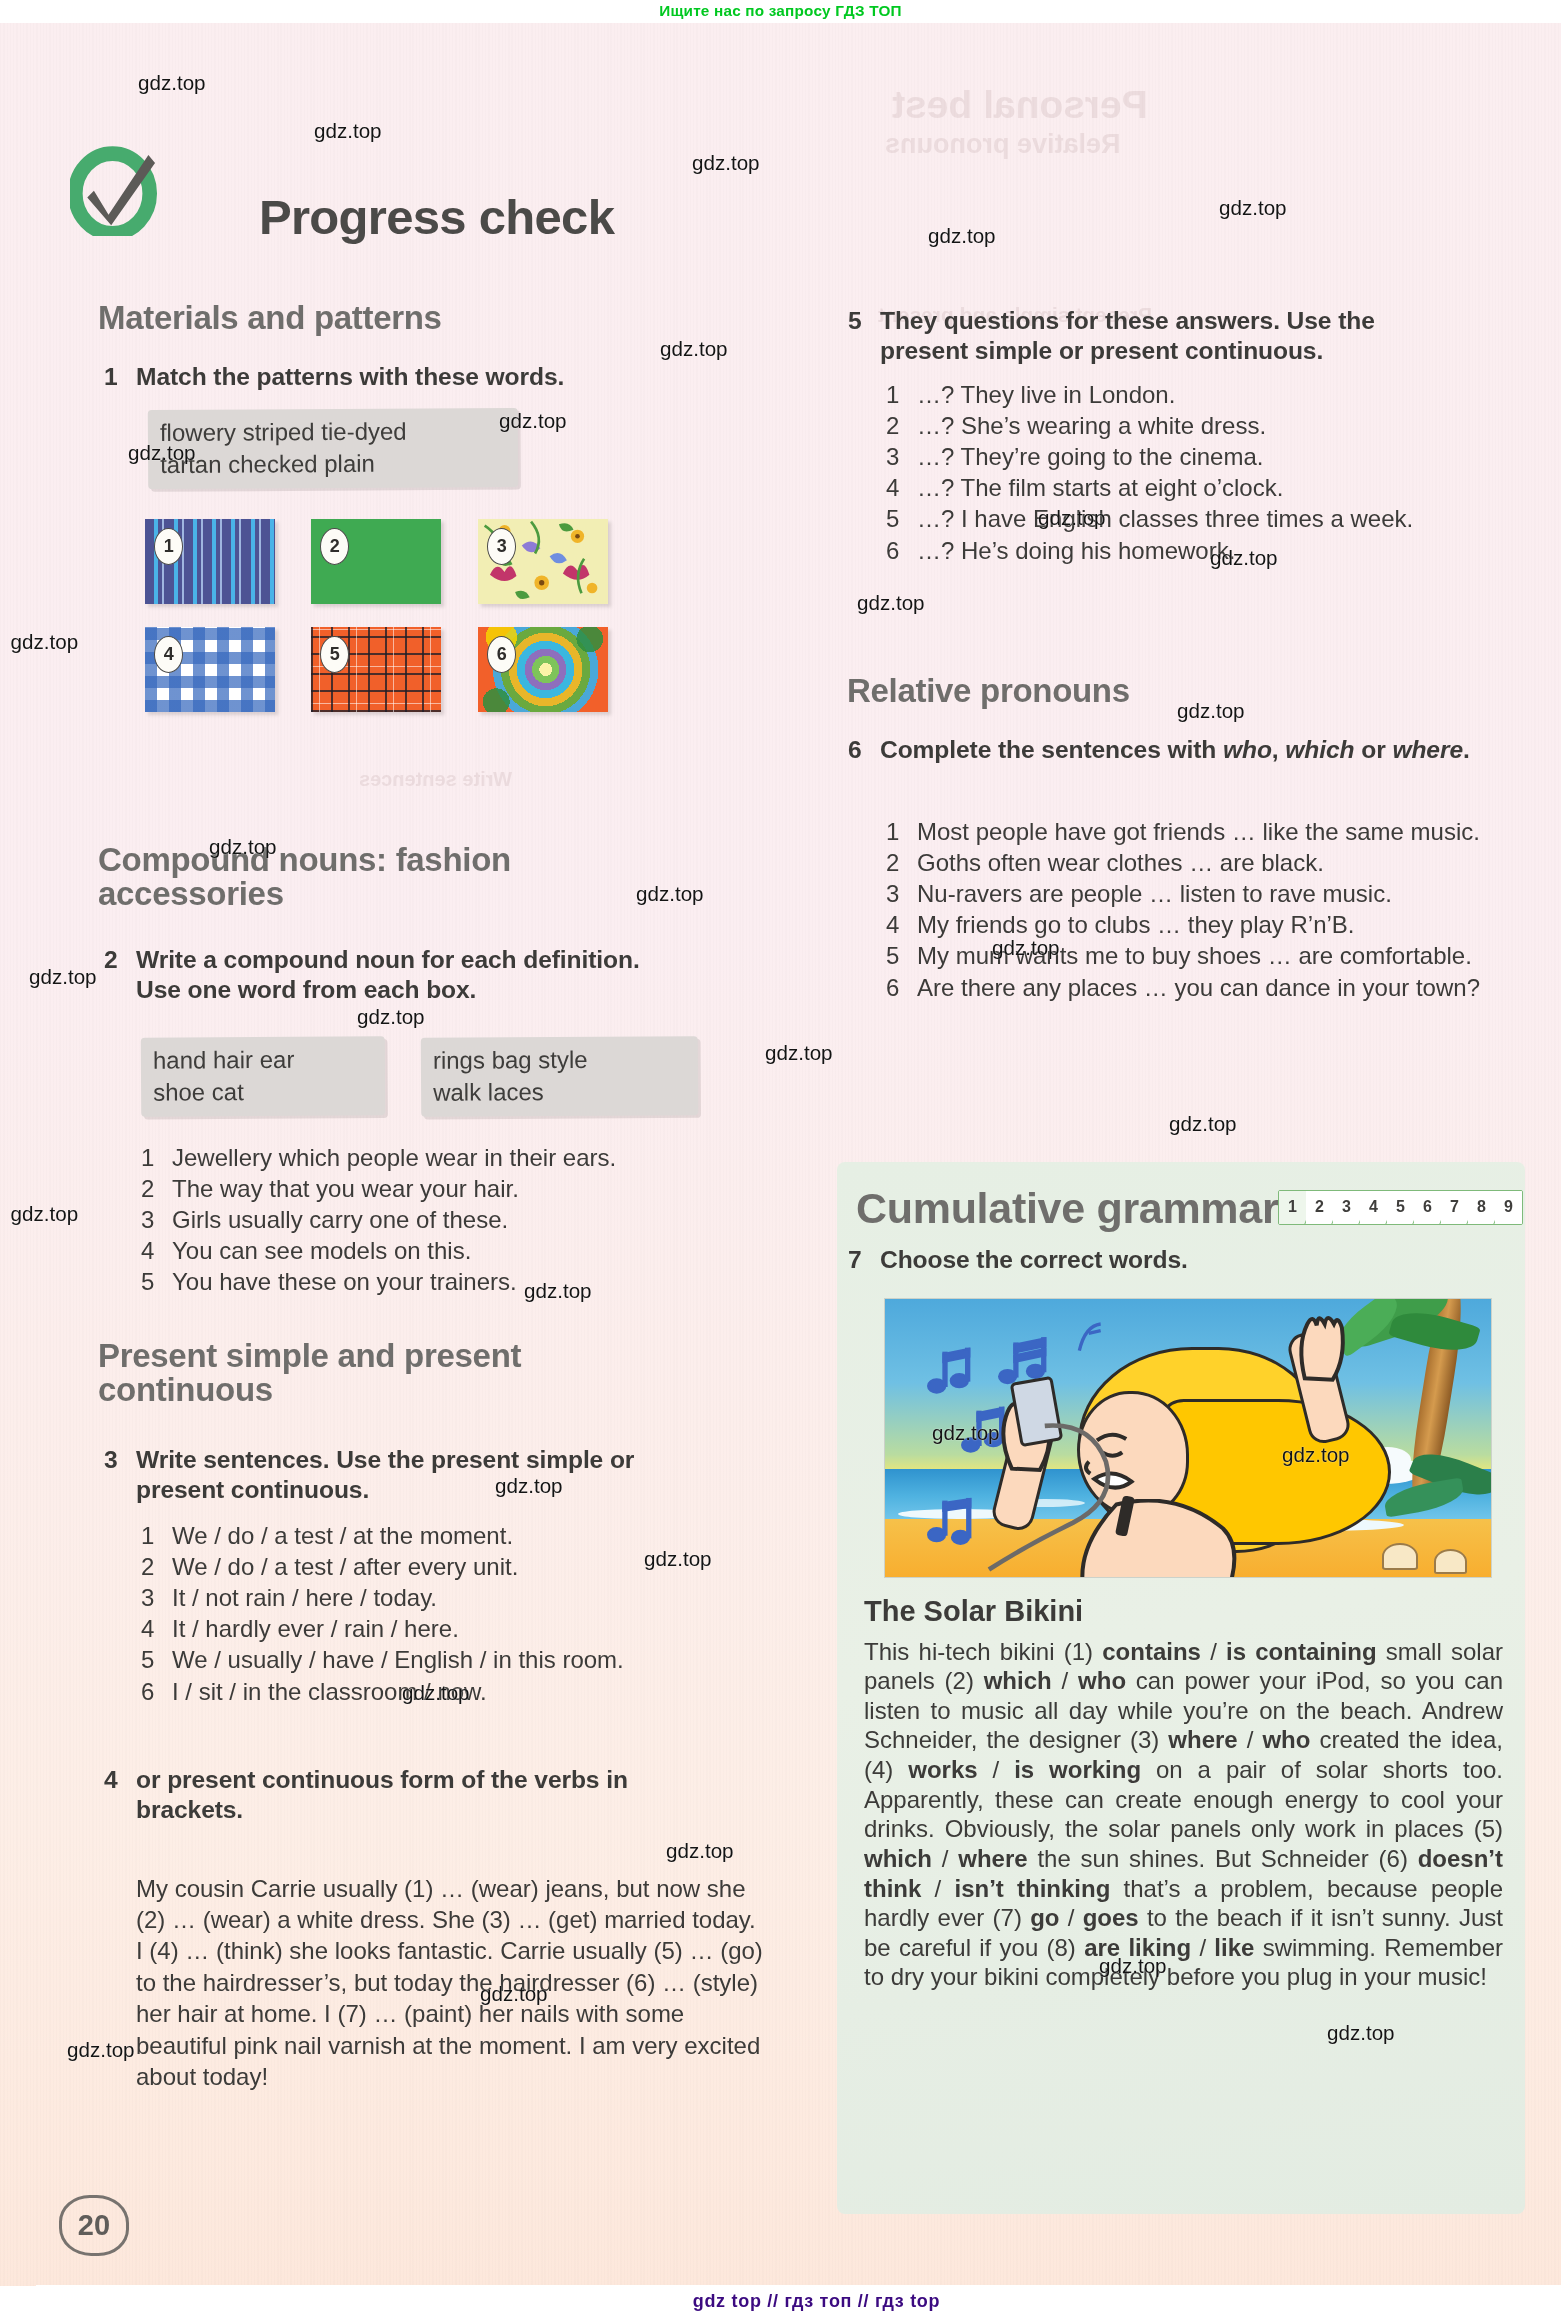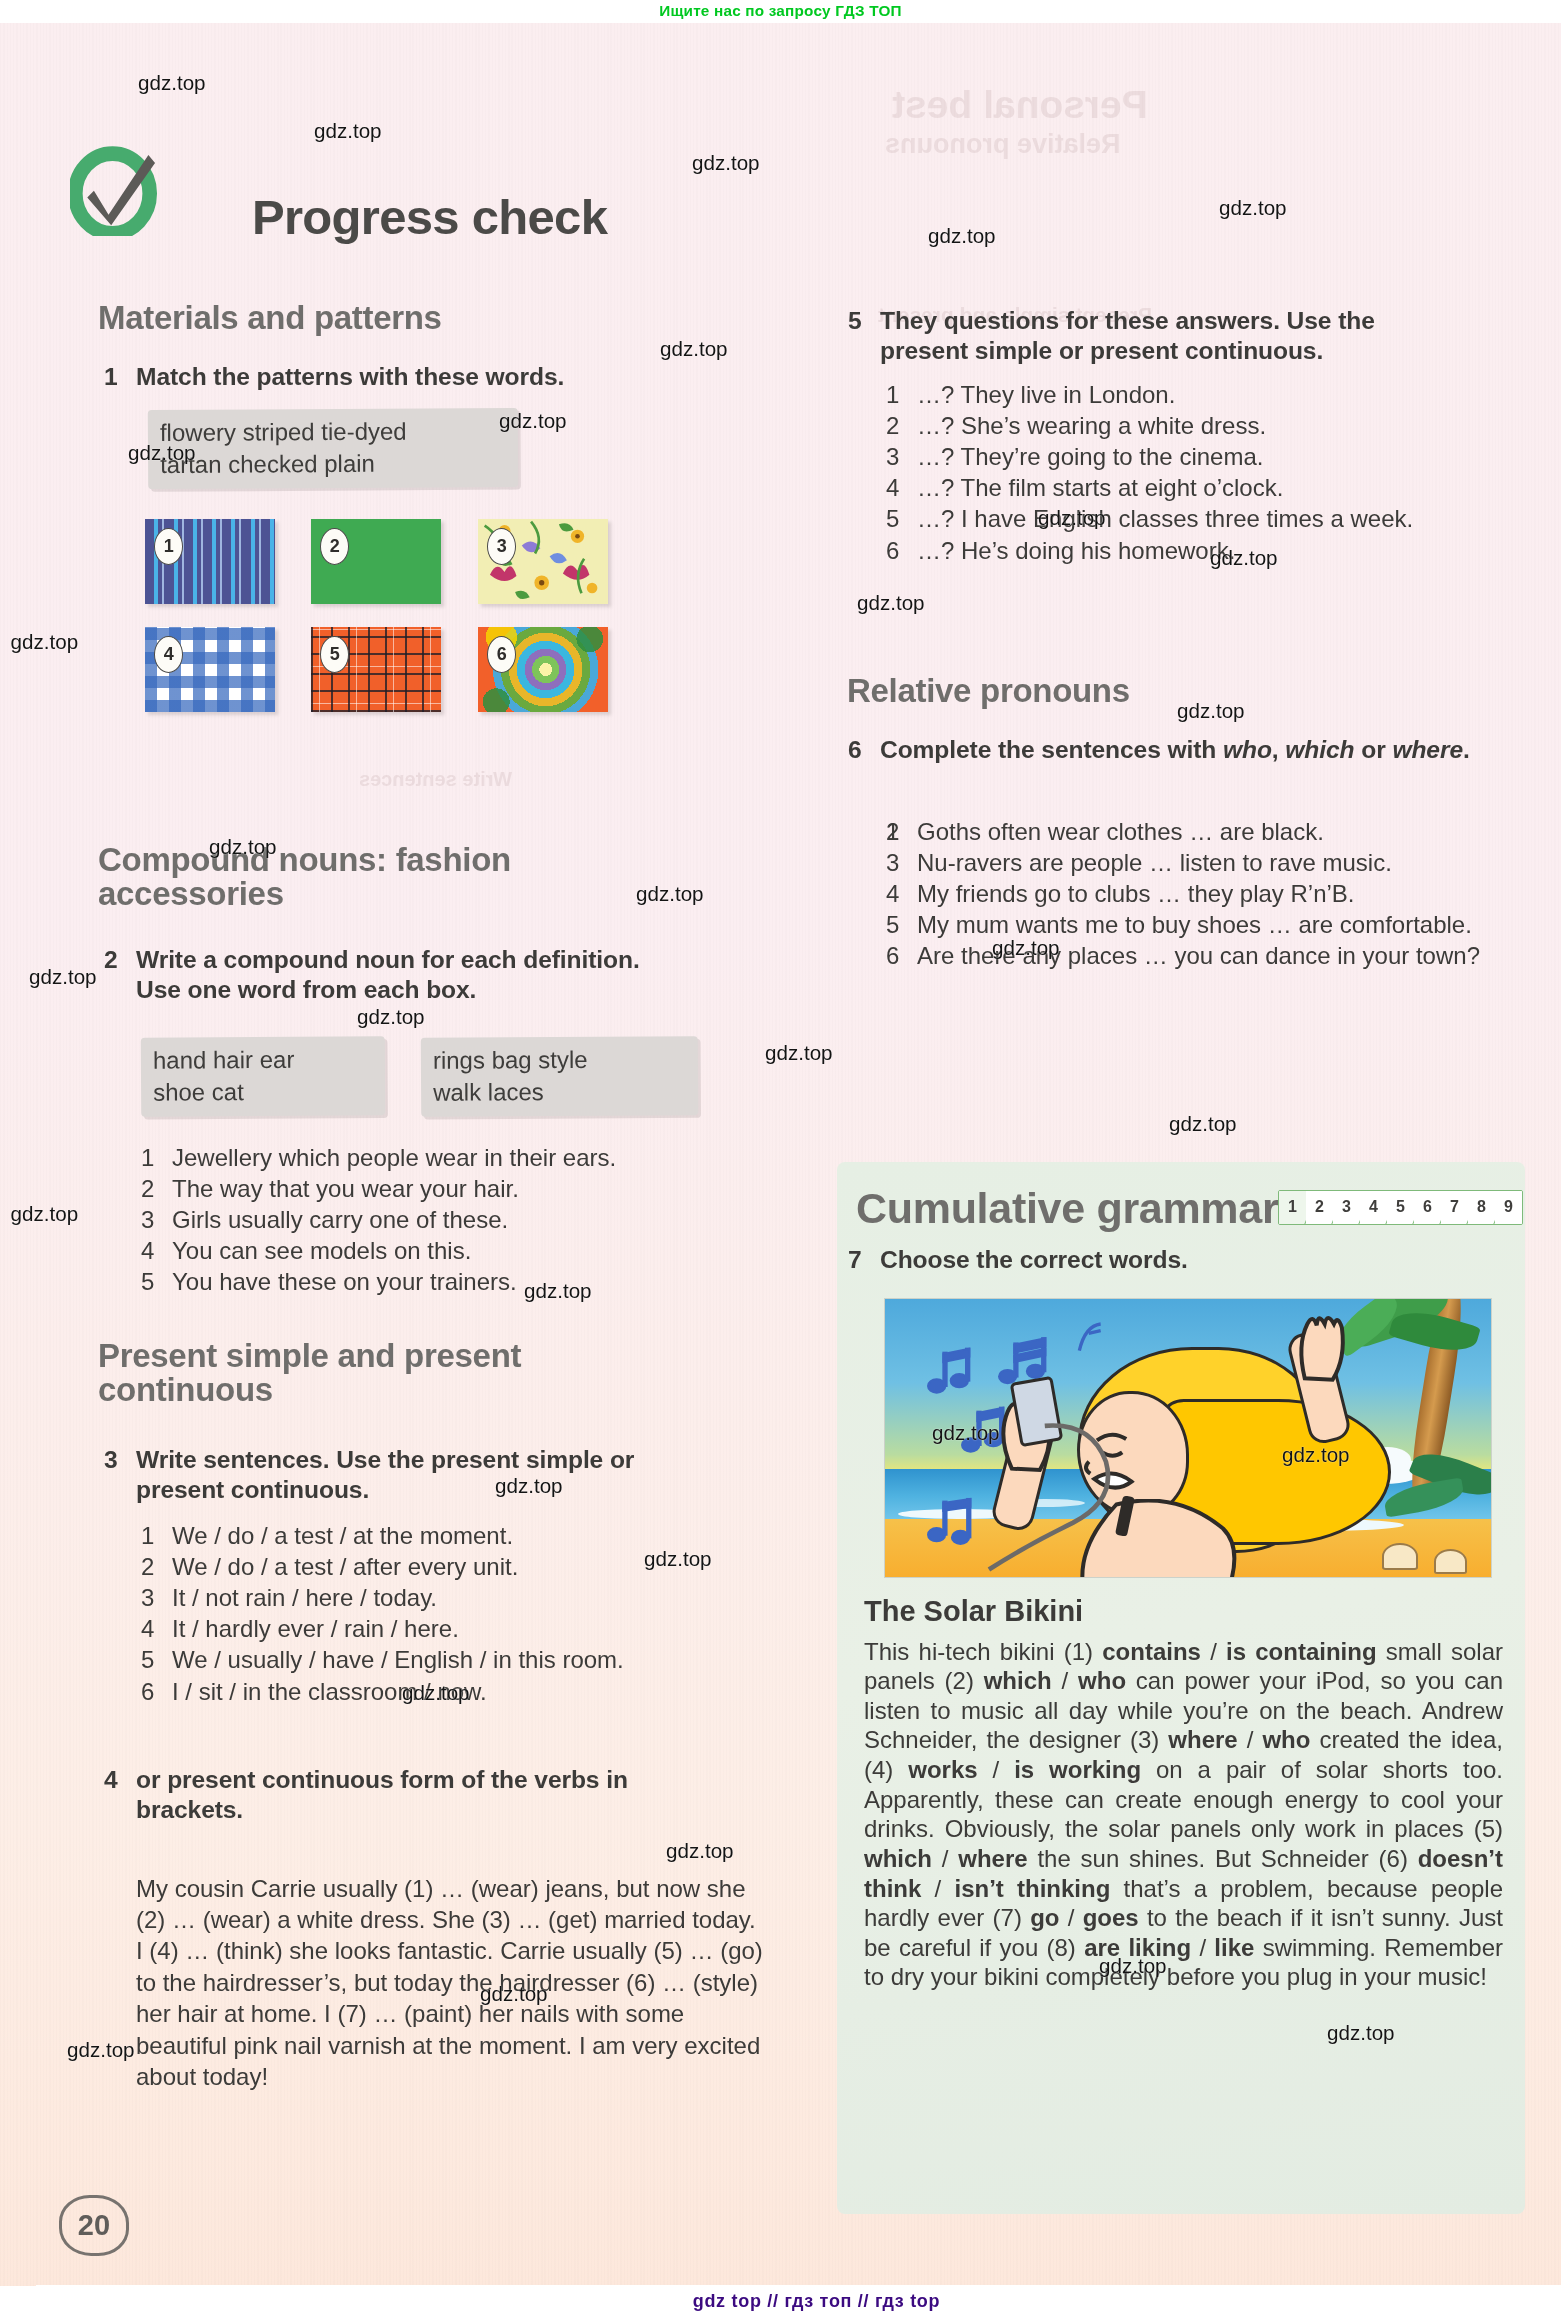--- a/index.html
+++ b/index.html
@@ -38,21 +38,21 @@
   
   .ghost{
     position:absolute;color:rgba(150,110,115,.14);
     font-weight:700;transform:scaleX(-1);pointer-events:none;white-space:nowrap;
   }
   
   .check-badge{
     position:absolute;left:70px;top:120px;width:93px;height:93px;
   }
   .pc-title{
-    position:absolute;left:252px;top:166px;
+    position:absolute;left:259px;top:166px;
     font-size:49px;font-weight:700;color:#4b4a48;letter-spacing:-0.7px;
   }
   
   .sec-head{
     position:absolute;font-size:33px;font-weight:700;color:#6f6e6c;
     letter-spacing:-0.3px;line-height:1.05;
   }
   .ex-head{
     position:absolute;font-size:24.6px;font-weight:700;color:#3c3b39;
     line-height:1.22;letter-spacing:-0.1px;
@@ -320,21 +320,21 @@
   </div>
 
   <div class="sec-head" style="left:847px;top:651px;">Relative pronouns</div>
 
   <div class="ex-head" style="left:880px;top:712px;width:652px;">
     <span class="num">6</span>
     <span>Complete the sentences with </span><i>who</i><span>, </span><i>which</i><span> or </span><i>where</i><span>.</span>
   </div>
 
   <div class="olist" style="left:886px;top:793px;width:626px;">
-    <div class="row"><span class="n">1</span></div>
+    <div class="row"><span class="n">1</span><span>Most people have got friends … like the same music.</span></div>
     <div class="row"><span class="n">2</span><span>Goths often wear clothes … are black.</span></div>
     <div class="row"><span class="n">3</span><span>Nu-ravers are people … listen to rave music.</span></div>
     <div class="row"><span class="n">4</span><span>My friends go to clubs … they play R’n’B.</span></div>
     <div class="row"><span class="n">5</span><span>My mum wants me to buy shoes … are comfortable.</span></div>
     <div class="row"><span class="n">6</span><span>Are there any places … you can dance in your town?</span></div>
   </div>
 
   <div class="cg-panel"></div>
 
   <div class="cg-title">Cumulative grammar</div>

